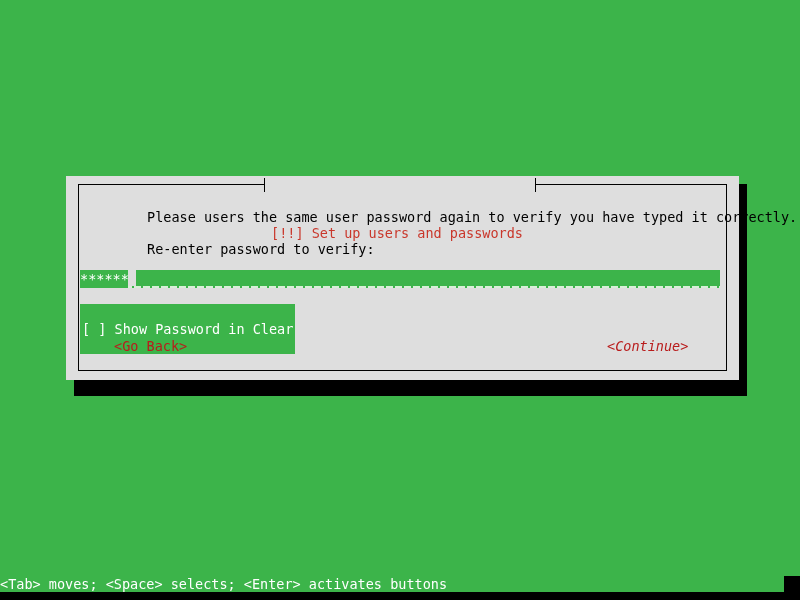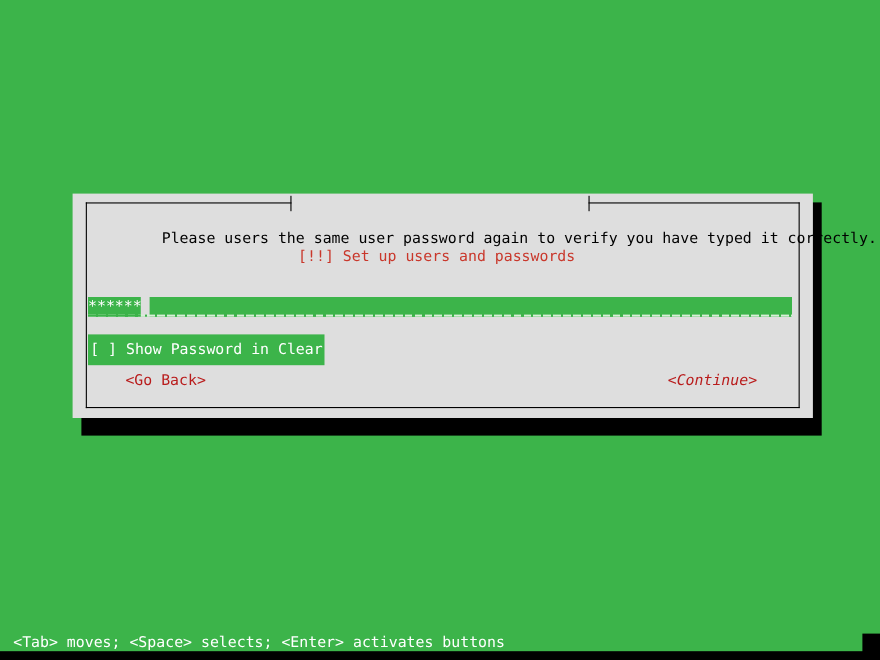--- a/index.html
+++ b/index.html
@@ -43,21 +43,21 @@
     left: 0;
     top: 576px;
     height: 17px;
     width: 800px;
     color: #ffffff;
     background: transparent;
     white-space: pre;
     letter-spacing: 0px;
     font-size: 13.5px;
     line-height: 17px;
-    padding-left: 12px;
+    padding-left: 0px;
     box-sizing: border-box;
   }
 
   
   #dialog-shadow {
     position: absolute;
     left: 74px;
     top: 184px;
     width: 673px;
     height: 212px;
@@ -189,21 +189,21 @@
   #checkbox-row {
     position: absolute;
     left: 14px;
     top: 128px;
     height: 18px;
     line-height: 18px;
     background: #3cb44a;
     color: #ffffff;
     white-space: pre;
     font-size: 13.5px;
-    padding: 5px 2px;
+    padding: 16px 2px;
     text-align: center;
   }
 
   
   .btn {
     position: absolute;
     top: 161px;
     height: 18px;
     line-height: 18px;
     color: #b91c1c;
@@ -226,20 +226,21 @@
     <div id="inner-frame"></div>
     <div id="inner-frame-top-left"></div>
     <div id="inner-frame-top-right"></div>
     <div class="title-tick" id="title-tick-left"></div>
     <div class="title-tick" id="title-tick-right"></div>
 
     <div id="dialog-title">[!!] Set up users and passwords</div>
 
     <div class="line" id="prompt-text">Please users the same user password again to verify you have typed it correctly.</div>
 
+    <div class="line" id="field-label">Re-enter password to verify:</div>
 
     <div id="pw-field">
       <div id="pw-stars">******</div>
       <div id="pw-cursor"></div>
       <div id="pw-underline"></div>
       <div id="pw-underline-head"></div>
     </div>
 
     <div id="checkbox-row">[ ] Show Password in Clear</div>
 

